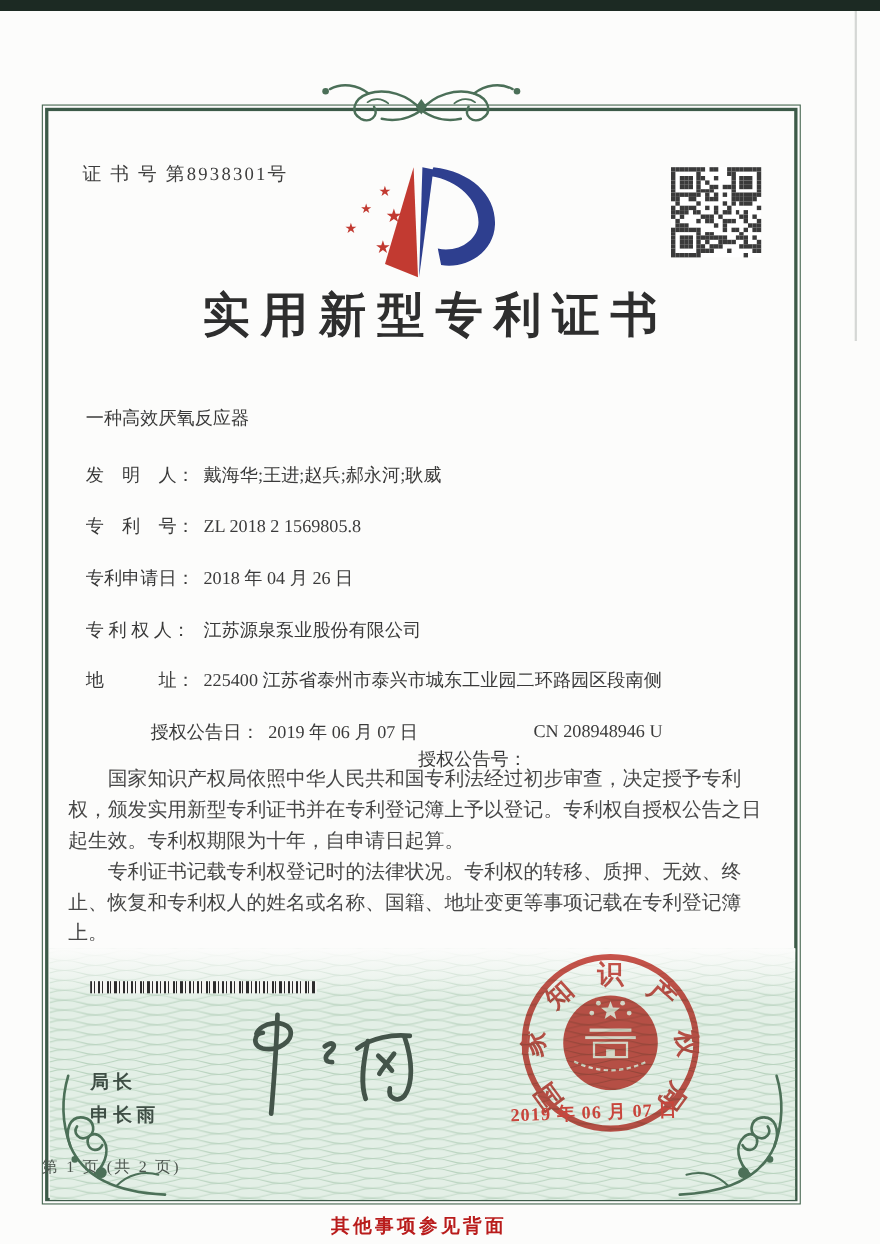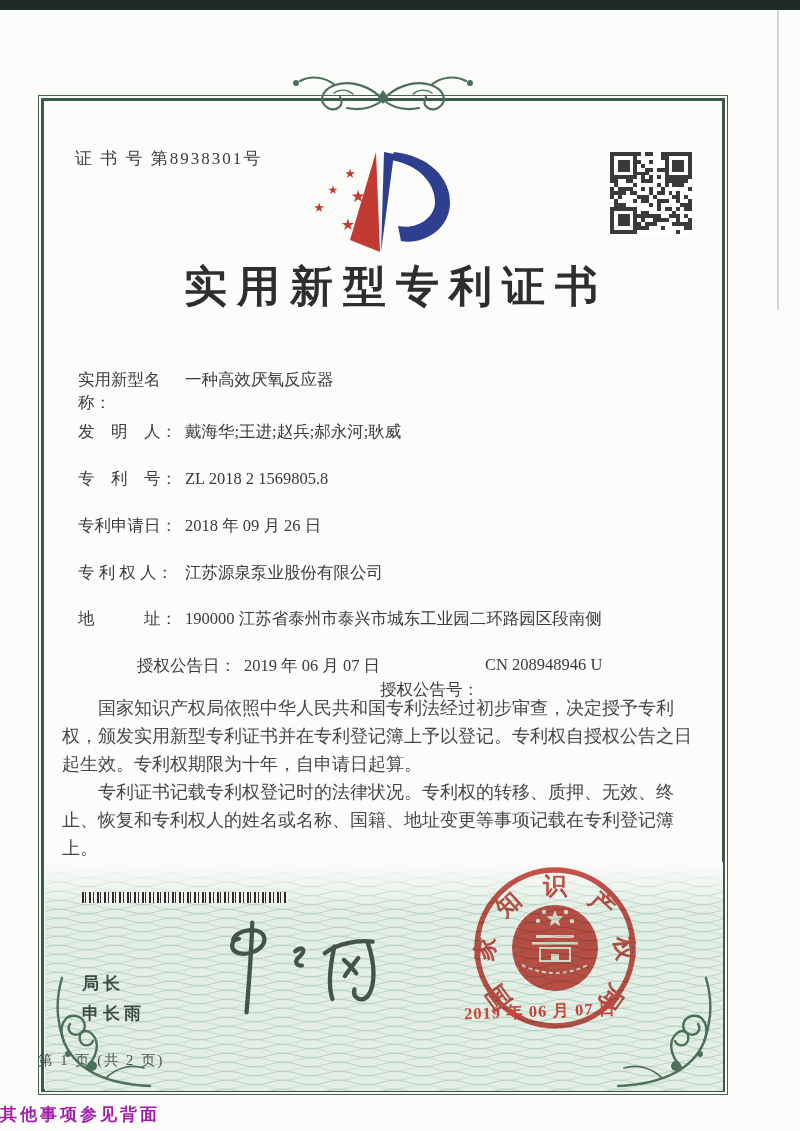--- a/index.html
+++ b/index.html
@@ -53,22 +53,22 @@
   .seal-char{font-size:24px;font-weight:bold;fill:#c8453c;text-anchor:middle;
              font-family:"Liberation Serif","DejaVu Serif",serif;}
   .seal-date{left:464px;top:1000px;width:190px;font-size:16.5px;letter-spacing:1px;
              color:#c8453c;transform:rotate(-2deg);font-weight:bold;}
   .page-info{left:38px;top:1051px;width:688px;font-size:14.5px;
              letter-spacing:2px;color:#4c554e;}
   .corner{width:108px;height:120px;}
   .corner-l{left:46px;top:970px;}
   .corner-r{left:614px;top:970px;transform:scaleX(-1);}
   .ornament{left:263px;top:70px;width:240px;height:52px;}
-  .back-note{left:0;top:1103px;width:728px;text-align:left;font-size:17px;
-             letter-spacing:3px;color:#a21caf;font-weight:600;}
+  .back-note{left:17px;top:1103px;width:728px;text-align:center;font-size:17px;
+             letter-spacing:3px;color:#b91c1c;font-weight:600;}
 </style>
 </head>
 <body>
 
 <div id="page">
 
   <div class="abs scan-top"></div>
   <div class="abs scan-edge"></div>
 
   <div class="abs frame"></div>
@@ -548,42 +548,41 @@
       <div></div>
       <div class="d"></div>
       <div></div>
       <div></div>
       <div></div>
     </div>
 
   <div class="abs title">实用新型专利证书</div>
 
   <div class="abs row r1">
-    <span class="lbl">实用新型名称：</span>
     <span class="val">一种高效厌氧反应器</span>
   </div>
   <div class="abs row r2">
     <span class="lbl">发　明　人：</span>
     <span class="val">戴海华;王进;赵兵;郝永河;耿威</span>
   </div>
   <div class="abs row r3">
     <span class="lbl">专　利　号：</span>
     <span class="val">ZL 2018 2 1569805.8</span>
   </div>
   <div class="abs row r4">
     <span class="lbl">专利申请日：</span>
-    <span class="val">2018 年 09 月 26 日</span>
+    <span class="val">2018 年 04 月 26 日</span>
   </div>
   <div class="abs row r5">
     <span class="lbl">专 利 权 人：</span>
     <span class="val">江苏源泉泵业股份有限公司</span>
   </div>
   <div class="abs row r6">
     <span class="lbl">地　　　址：</span>
-    <span class="val" style="width:520px;flex:0 0 520px;">190000 江苏省泰州市泰兴市城东工业园二环路园区段南侧</span>
+    <span class="val" style="width:520px;flex:0 0 520px;">225400 江苏省泰州市泰兴市城东工业园二环路园区段南侧</span>
   </div>
   <div class="abs row-grant">
     <span class="pair1">
       <span class="lbl" style="width:107px;flex:0 0 107px;">授权公告日：</span>
       <span>2019 年 06 月 07 日</span>
     </span>
     <span class="pair2">
       <span style="margin-right:6px;margin-top:24px;">授权公告号：</span>
       <span>CN 208948946 U</span>
     </span>

